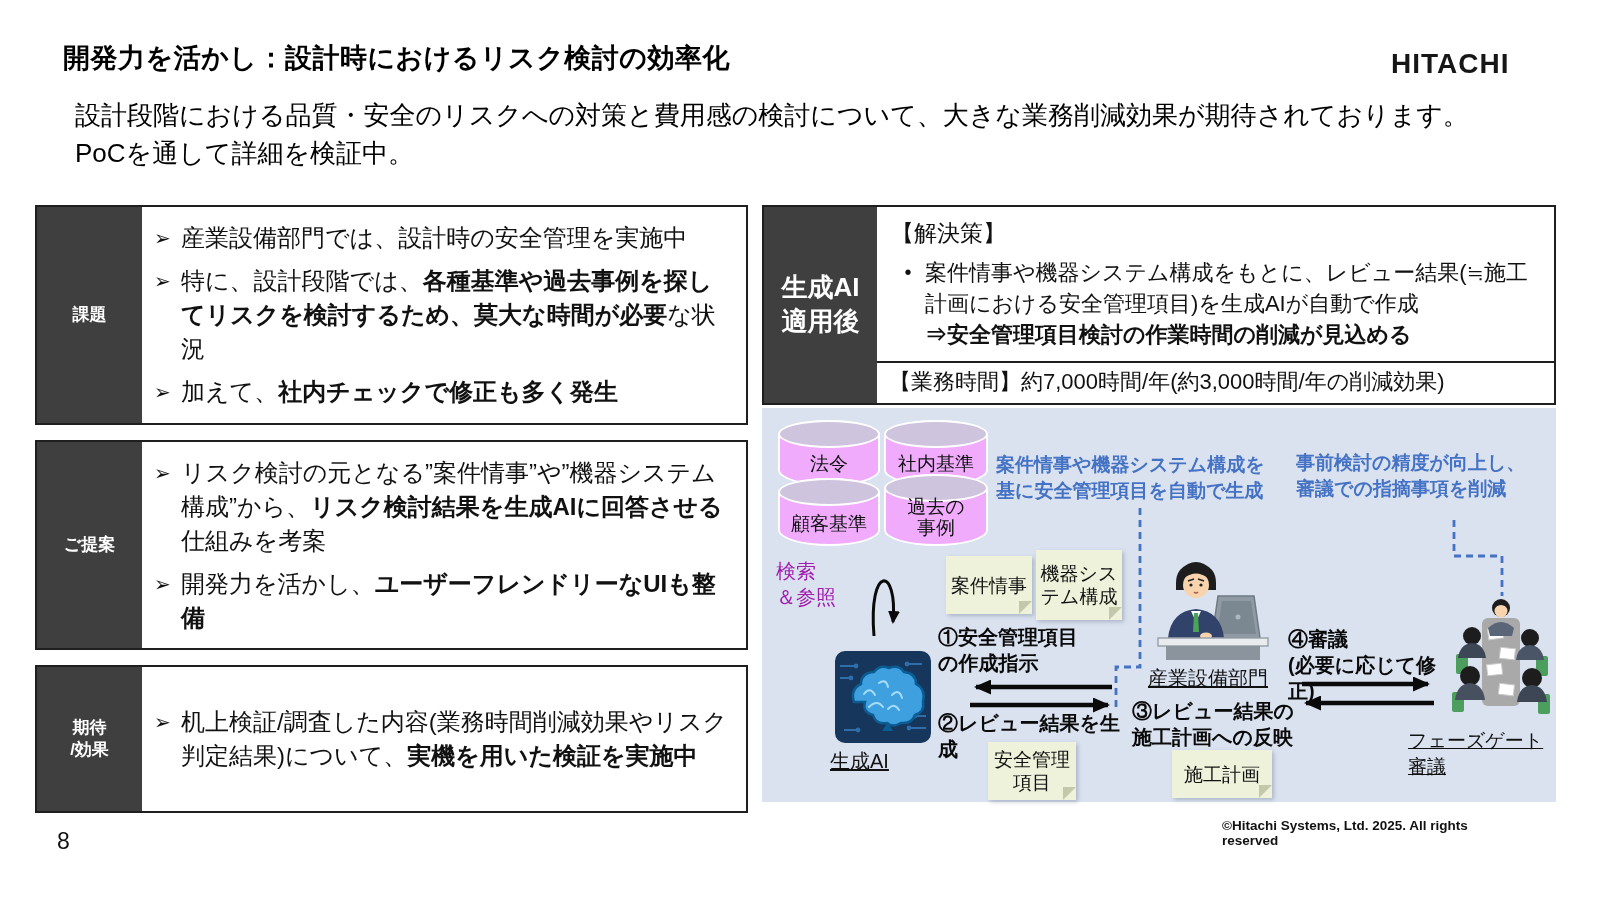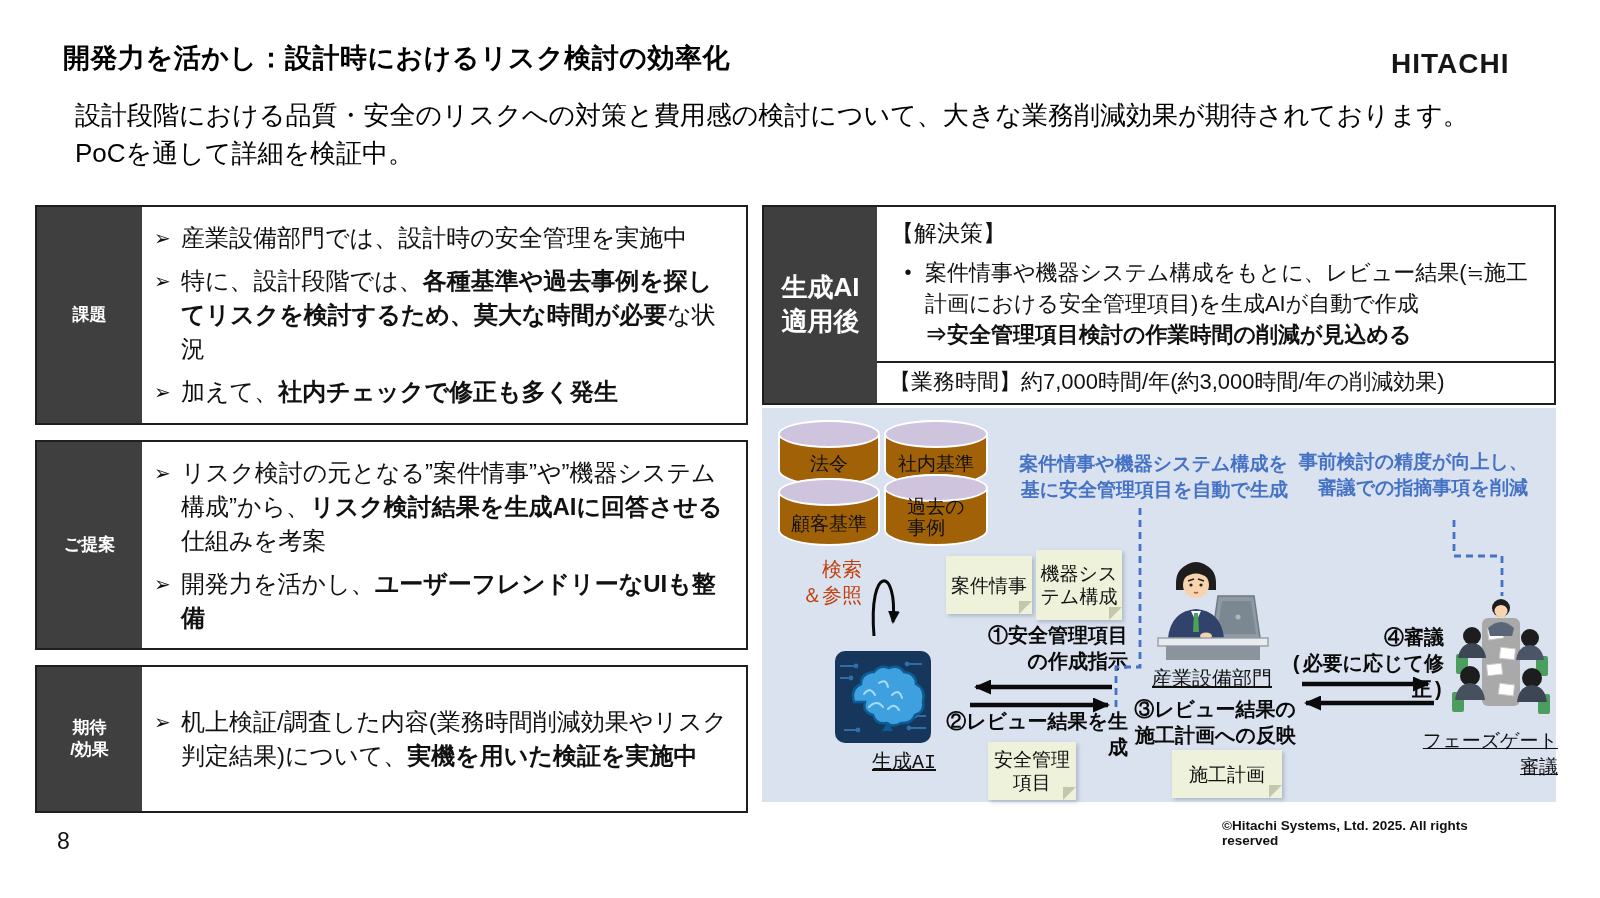--- a/index.html
+++ b/index.html
@@ -27,36 +27,36 @@
   .solution .smain { flex:1; padding:10px 16px 4px 14px; }
   .solution .shead { font-size:23px; line-height:32px; }
   .solution .sbullet { display:flex; margin-top:8px; font-size:22px; line-height:31px; }
   .solution .sbullet .mk { width:34px; flex-shrink:0; text-align:center; font-size:20px; }
   .solution .stime { border-top:2px solid #1f1f1f; padding:4px 12px 6px; font-size:22px; }
 
   
   .diagram { position:absolute; left:762px; top:408px; width:794px; height:394px; background:#dae2f0; }
   .overlay { position:absolute; left:0; top:0; width:794px; height:394px; }
 
-  .db { position:absolute; background:#a16207; border:2px solid #fff; border-radius:50%/16px;
-    display:flex; align-items:flex-end; justify-content:center; text-align:left; }
+  .db { position:absolute; background:#f0abfc; border:2px solid #fff; border-radius:50%/16px;
+    display:flex; align-items:flex-end; justify-content:center; text-align:center; }
   .db::before { content:''; position:absolute; left:-2px; right:-2px; top:-2px; height:24px;
     background:#cfc4de; border:2px solid #fff; border-radius:50%; }
   .db .dbt { position:relative; font-size:19px; line-height:21px; padding-bottom:10px; }
 
   .note { position:absolute; background:#eef2da; box-shadow:2px 2px 4px rgba(90,100,120,.35);
     display:flex; align-items:center; justify-content:center; text-align:center; font-size:19px; line-height:23px; }
   .note::after { content:''; position:absolute; right:0; bottom:0; width:0; height:0;
     border-style:solid; border-width:13px 13px 0 0; border-color:#c3c8ab transparent transparent transparent; }
 
-  .dlabel { position:absolute; text-align:right;font-family:Liberation Mono, monospace; }
+  .dlabel { position:absolute; text-align:left; }
   .steptxt { font-weight:700; font-size:20px; line-height:26px; color:#0a0a0a; }
   .bluetxt { font-weight:700; font-size:19px; line-height:26px; color:#4472c4; }
   .underlbl { font-size:20px; text-decoration:underline; color:#111; }
-  .searchtxt { font-size:20px; line-height:26px; color:#c2410c; }
+  .searchtxt { font-size:20px; line-height:26px; color:#a21caf; }
   .ai-icon, .person-il, .group-il { position:absolute; }
 
   .footer-copy { position:absolute; left:1222px; top:818px; width:300px; font-size:13.5px; font-weight:700; color:#111; }
   .pagenum { position:absolute; left:57px; top:828px; font-size:23px; color:#111; }
 </style>
 </head>
 <body>
 
 <div class="slide">
 
@@ -177,21 +177,21 @@
         <span class="pre-line">案件情事</span>
       </div>
     <div class="note" style="left:274px; top:142px; width:86px; height:70px;justify-content:center;">
         <span class="pre-line">機器シス
 テム構成</span>
       </div>
     <div class="note" style="left:226px; top:334px; width:88px; height:58px;">
         <span class="pre-line">安全管理
 項目</span>
       </div>
-    <div class="note" style="left:410px; top:342px; width:110px; height:48px;">
+    <div class="note" style="left:410px; top:342px; width:100px; height:48px;">
         <span class="pre-line">施工計画</span>
       </div>
 
     <div class="dlabel steptxt pre-line" style="left:176px; top:216px; width:190px;">①安全管理項目
 の作成指示</div>
     <div class="dlabel steptxt" style="left:176px; top:302px; width:190px;">②レビュー結果を生成</div>
     <div class="dlabel steptxt pre-line" style="left:526px; top:218px; width:156px;">④審議
 (必要に応じて修正)</div>
     <div class="dlabel steptxt pre-line" style="left:370px; top:290px; width:164px;">③レビュー結果の
 施工計画への反映</div>

